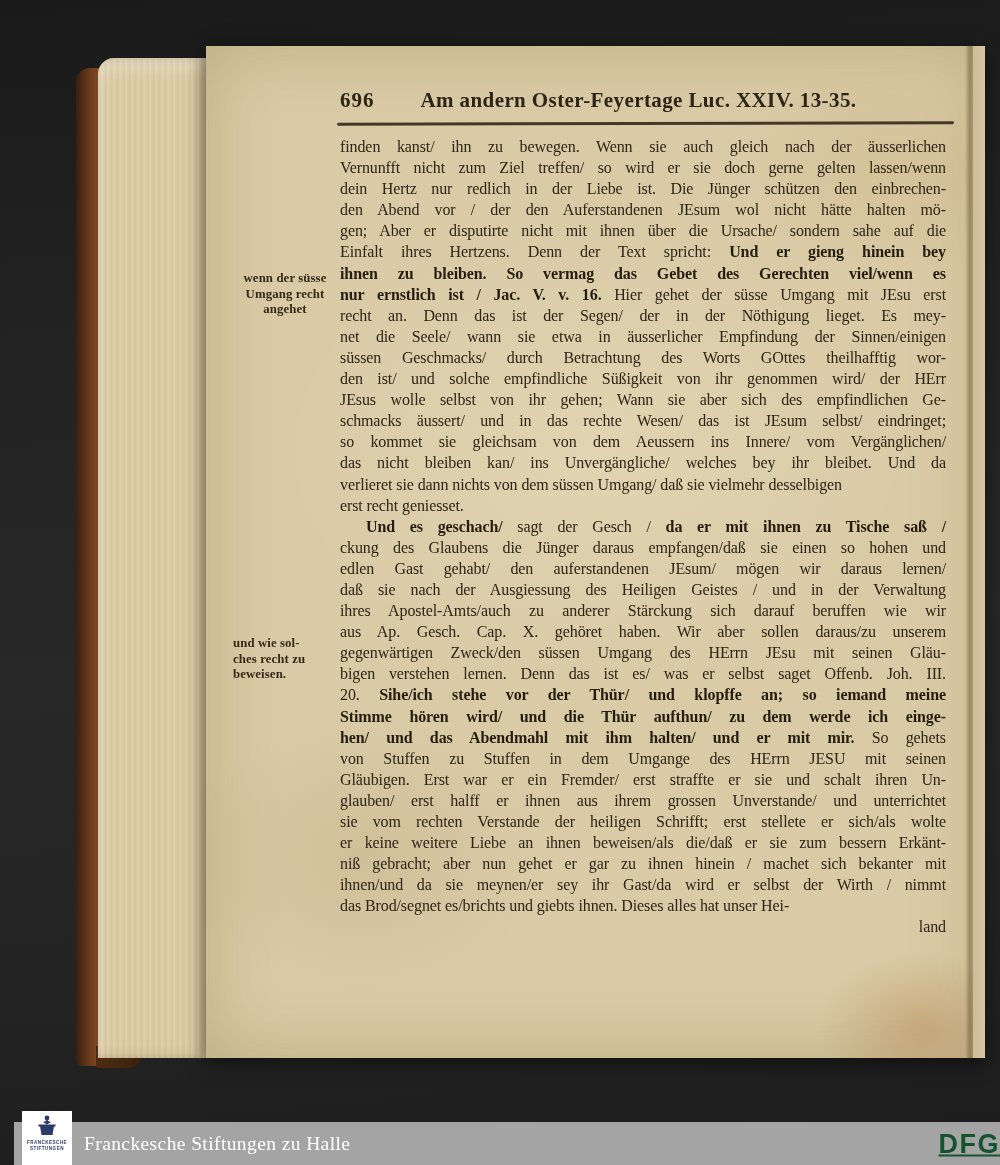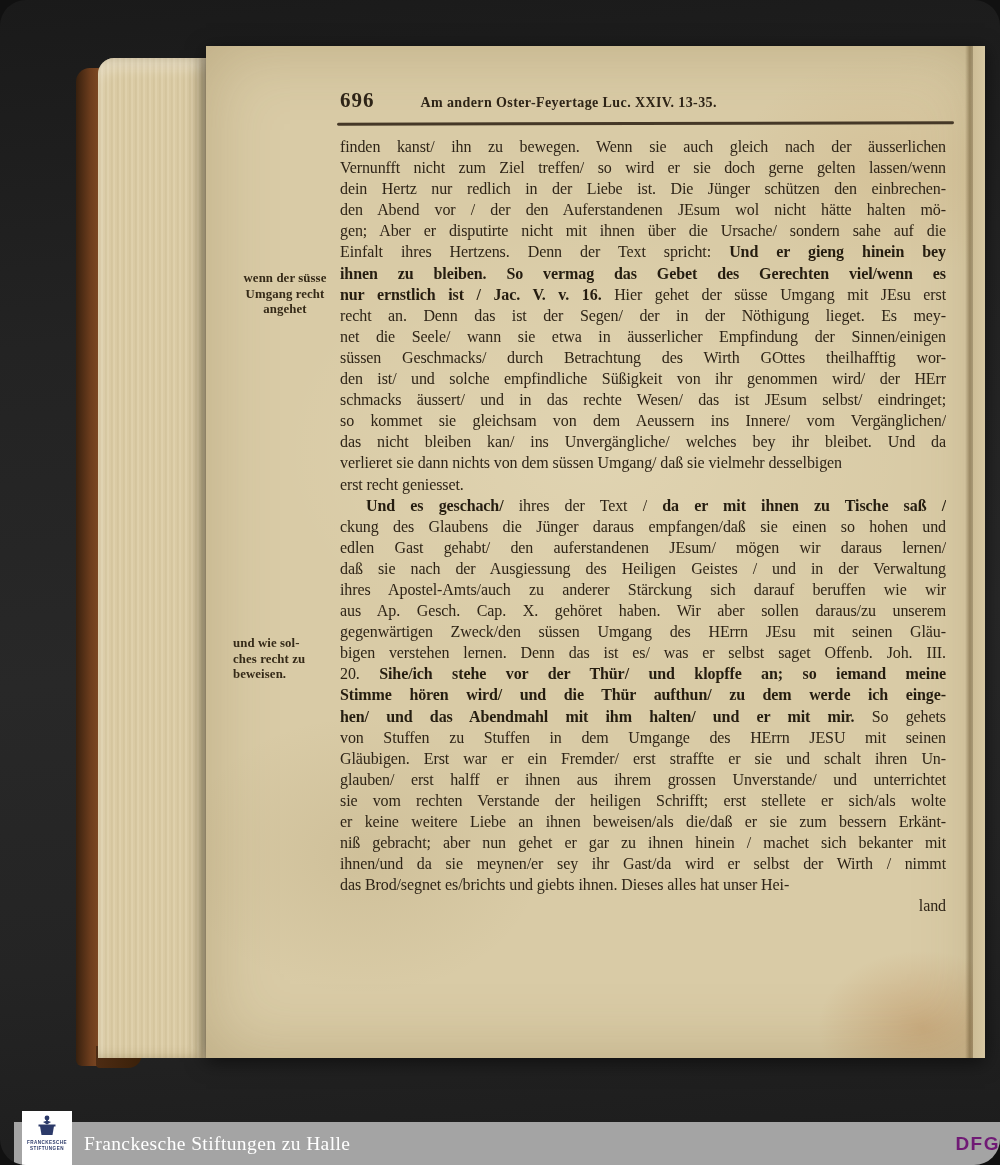--- a/index.html
+++ b/index.html
@@ -1,20 +1,19 @@
 <!DOCTYPE html>
 <html><head>
 <meta charset="utf-8">
 <style>
   html,body{margin:0;padding:0;background:#111;}
   .stage{
     position:relative;width:1000px;height:1165px;overflow:hidden;
     background:linear-gradient(175deg,#1a1a1a 0%,#232323 28%,#282828 55%,#242424 78%,#1c1c1c 100%);
     font-family:"Liberation Serif","DejaVu Serif",serif;
-    border-radius:26px;
   }
   
   .cover-edge{
     position:absolute;left:76px;top:68px;width:32px;height:998px;
     background:linear-gradient(90deg,#37200e 0%,#6d3d1d 45%,#7c4823 70%,#4e2c13 100%);
     border-radius:14px 0 0 6px;
   }
   .cover-corner{
     position:absolute;left:96px;top:1046px;width:46px;height:22px;
     background:linear-gradient(90deg,#4e2c13,#3a2009);border-radius:0 0 14px 4px;
@@ -41,21 +40,21 @@
     background:linear-gradient(90deg,transparent,rgba(90,70,35,.45) 60%,rgba(60,45,20,.25));
   }
   .page-gutter{
     position:absolute;right:0;top:0;width:12px;height:100%;
     background:linear-gradient(90deg,#cdbd96,#d6c7a2);
   }
   .page-header{
     position:absolute;left:134px;top:42px;width:614px;display:flex;align-items:baseline;
   }
   .page-number{font-size:21px;letter-spacing:1px;font-weight:600;}
-  .header-title{margin-left:46px;font-size:14px;font-weight:700;letter-spacing:.4px;white-space:nowrap;}
+  .header-title{margin-left:46px;font-size:21px;font-weight:700;letter-spacing:.4px;white-space:nowrap;}
   .header-rule{
     position:absolute;left:131px;top:76px;width:617px;height:2.5px;
     background:#453827;transform:rotate(-.15deg);border-radius:2px;
   }
   .margin-note{
     position:absolute;left:27px;width:104px;
     font-size:12.8px;font-weight:700;line-height:15.6px;color:#352a18;letter-spacing:.1px;
   }
   .note-1{top:225px;text-align:center;}
   .note-2{top:590px;}
@@ -80,22 +79,22 @@
   .logo-caption{
     font-family:"Liberation Sans",sans-serif;font-size:4.6px;letter-spacing:.45px;
     color:#2c3a69;text-align:center;line-height:5.6px;font-weight:700;margin-top:2px;
   }
   .footer-title{
     position:absolute;left:70px;top:50%;transform:translateY(-50%);
     color:#fff;font-size:19.5px;letter-spacing:.4px;font-family:"Liberation Serif",serif;
   }
   .dfg-logo{
     position:absolute;right:14px;top:50%;transform:translateY(-50%);
-    color:#701a75;font-family:"Liberation Sans","DejaVu Sans",sans-serif;
-    font-weight:800;font-size:19px;letter-spacing:1.5px;cursor:pointer;
+    color:#14532d;font-family:"Liberation Sans","DejaVu Sans",sans-serif;
+    font-weight:800;font-size:27px;letter-spacing:1.5px;cursor:pointer;text-decoration:underline;
   }
 </style>
 </head>
 <body>
 
 <div class="stage">
 
   <div class="cover-edge"></div>
   <div class="cover-corner"></div>
   <div class="fore-edge"></div>
@@ -122,28 +121,29 @@
         <div class="bline"><span>finden kanst/ ihn zu bewegen.  Wenn sie auch gleich nach der äusserlichen</span></div>
         <div class="bline"><span>Vernunfft nicht zum Ziel treffen/ so wird er sie doch gerne gelten lassen/wenn</span></div>
         <div class="bline"><span>dein Hertz nur redlich in der Liebe ist.  Die Jünger schützen den einbrechen-</span></div>
         <div class="bline"><span>den Abend vor / der den Auferstandenen JEsum wol nicht hätte halten mö-</span></div>
         <div class="bline"><span>gen; Aber er disputirte nicht mit ihnen über die Ursache/ sondern sahe auf die</span></div>
         <div class="bline"><span>Einfalt ihres Hertzens.  Denn der Text spricht: </span><span class="bold">Und er gieng hinein bey</span></div>
         <div class="bline"><span class="bold">ihnen zu bleiben.  So vermag das Gebet des Gerechten viel/wenn es</span></div>
         <div class="bline"><span class="bold">nur ernstlich ist / Jac. V. v. 16.</span><span>  Hier gehet der süsse Umgang mit JEsu erst</span></div>
         <div class="bline"><span>recht an.  Denn das ist der Segen/ der in der Nöthigung lieget.  Es mey-</span></div>
         <div class="bline"><span>net die Seele/ wann sie etwa in äusserlicher Empfindung der Sinnen/einigen</span></div>
-        <div class="bline"><span>süssen Geschmacks/ durch Betrachtung des Wirth GOttes theilhafftig wor-</span></div>
+        <div class="bline"><span>süssen Geschmacks/ durch Betrachtung des Worts GOttes theilhafftig wor-</span></div>
         <div class="bline"><span>den ist/ und solche empfindliche Süßigkeit von ihr genommen wird/ der HErr</span></div>
+        <div class="bline"><span>JEsus wolle selbst von ihr gehen;  Wann sie aber sich des empfindlichen Ge-</span></div>
         <div class="bline"><span>schmacks äussert/ und in das rechte Wesen/ das ist JEsum selbst/ eindringet;</span></div>
         <div class="bline"><span>so kommet sie gleichsam von dem Aeussern ins Innere/ vom Vergänglichen/</span></div>
         <div class="bline"><span>das nicht bleiben kan/ ins Unvergängliche/ welches bey ihr bleibet.  Und da</span></div>
         <div class="bline noj"><span>verlieret sie dann nichts von dem süssen Umgang/ daß sie vielmehr desselbigen</span></div>
         <div class="bline noj"><span>erst recht geniesset.</span></div>
-        <div class="bline indent"><span class="bold">Und es geschach/</span><span> ihres der Text / </span><span class="bold">da er mit ihnen zu Tische saß /</span></div>
+        <div class="bline indent"><span class="bold">Und es geschach/</span><span> sagt der Gesch / </span><span class="bold">da er mit ihnen zu Tische saß /</span></div>
         <div class="bline"><span>ckung des Glaubens die Jünger daraus empfangen/daß sie einen so hohen und</span></div>
         <div class="bline"><span>edlen Gast gehabt/ den auferstandenen JEsum/ mögen wir daraus lernen/</span></div>
         <div class="bline"><span>daß sie nach der Ausgiessung des Heiligen Geistes / und in der Verwaltung</span></div>
         <div class="bline"><span>ihres Apostel-Amts/auch zu anderer Stärckung sich darauf beruffen wie wir</span></div>
         <div class="bline"><span>aus Ap. Gesch. Cap. X. gehöret haben.  Wir aber sollen daraus/zu unserem</span></div>
         <div class="bline"><span>gegenwärtigen Zweck/den süssen Umgang des HErrn JEsu mit seinen Gläu-</span></div>
         <div class="bline"><span>bigen verstehen lernen.  Denn das ist es/ was er selbst saget Offenb. Joh. III.</span></div>
         <div class="bline"><span>20. </span><span class="bold">Sihe/ich stehe vor der Thür/ und klopffe an; so iemand meine</span></div>
         <div class="bline"><span class="bold">Stimme hören wird/ und die Thür aufthun/ zu dem werde ich einge-</span></div>
         <div class="bline"><span class="bold">hen/ und das Abendmahl mit ihm halten/ und er mit mir.</span><span>  So gehets</span></div>

